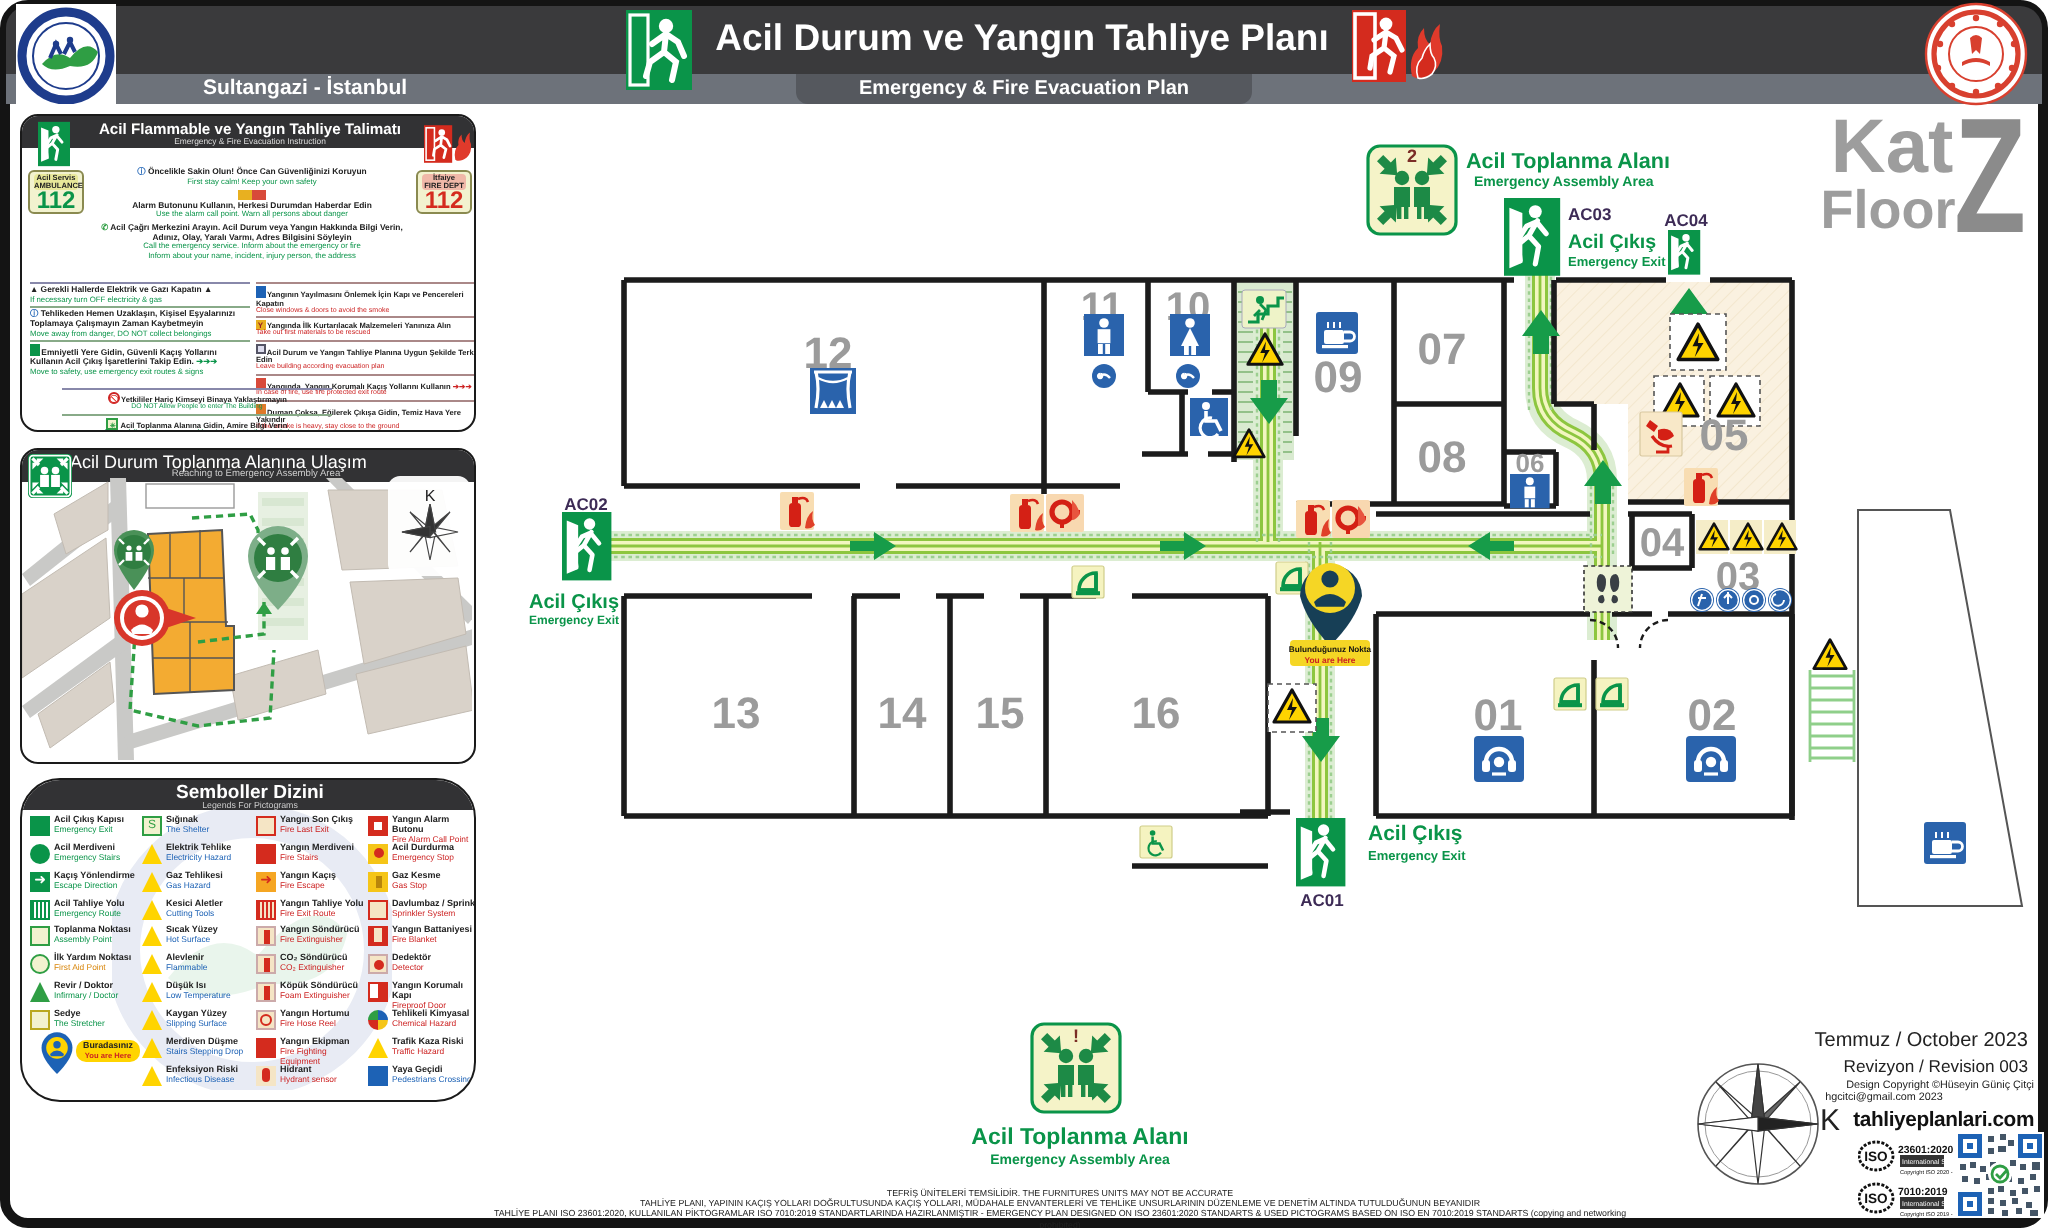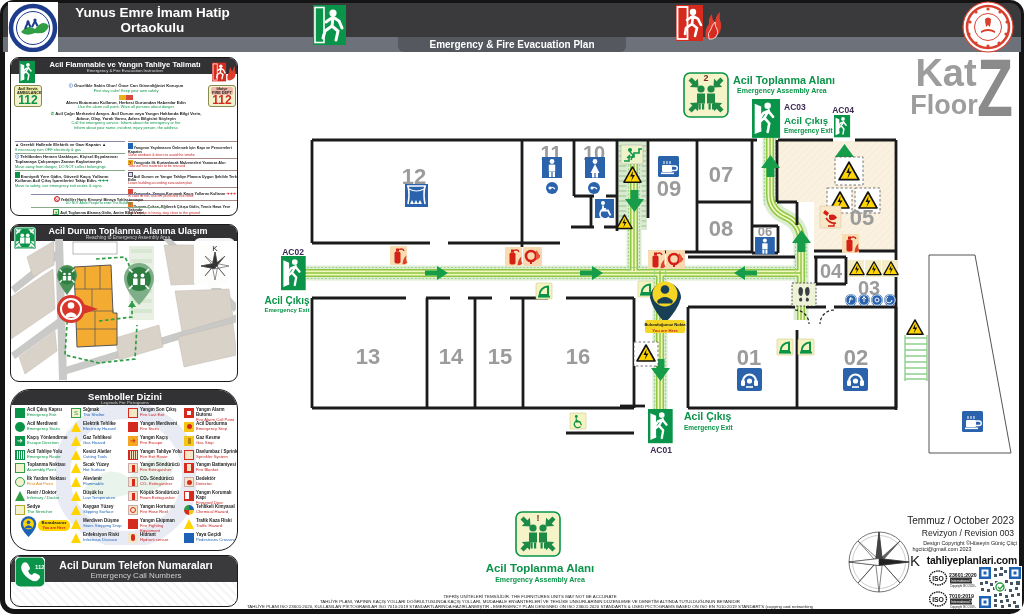--- a/index.html
+++ b/index.html
@@ -27,30 +27,31 @@
 
 <svg class="abs" style="left:8px;top:2px;" width="50" height="50" viewBox="0 0 50 50">
 <circle cx="25" cy="26" r="22" fill="#fff" stroke="#1e3c8c" stroke-width="4.5"></circle>
 <circle cx="25" cy="26" r="16.5" fill="#fff" stroke="#1e3c8c" stroke-width="1"></circle>
 <path d="M13 30 Q20 22 27 27 Q35 17 41 24 Q38 33 27 31 Q18 35 13 30Z" fill="#2f9e44"></path>
 <path d="M17 27 l3 -7 2.5 5 M24 25 l3 -6 2.5 5" stroke="#1e3c8c" stroke-width="2" fill="none"></path>
 <circle cx="20" cy="20" r="1.6" fill="#1e3c8c"></circle>
       <circle cx="27" cy="18" r="1.6" fill="#1e3c8c"></circle>
 </svg>
 
-<div class="abs" style="left:45px;top:5px;width:215px;text-align:center;color:#fff;font-weight:bold;font-size:13.5px;line-height:15px;">Yunus Emre İmam Hatip<br>Ortaokulu</div>
-
+
+<div class="abs" style="left:45px;top:38px;width:215px;text-align:center;color:#fff;font-weight:bold;font-size:10.5px;">Sultangazi - İstanbul</div>
 
 <svg class="abs" style="left:313px;top:5px;" width="33" height="40" viewBox="0 0 33 40">
 <rect x="0" y="0" width="33" height="40" fill="#0a9449"></rect>
 <rect x="2" y="2.5" width="9" height="35" fill="none" stroke="#fff" stroke-width="1.6"></rect>
 <circle cx="20" cy="8" r="3.6" fill="#fff"></circle>
 <path d="M13 17 L20 12 L26 16 L29 23 M20 12 L19 21 L25 26 L23 35 M19 21 L12 26 L10 33" stroke="#fff" stroke-width="3" fill="none" stroke-linecap="round"></path>
 </svg>
 
+<div class="abs" style="left:346px;top:8px;width:330px;text-align:center;color:#fff;font-weight:bold;font-size:18.5px;white-space:nowrap;">Acil Durum ve Yangın Tahliye Planı</div>
 
 <div class="abs" style="left:398px;top:37px;width:228px;height:15px;background:#55585e;border-radius:0 0 6px 6px;"></div>
 
 <div class="abs" style="left:398px;top:39px;width:228px;text-align:center;color:#fff;font-weight:bold;font-size:10px;">Emergency &amp; Fire Evacuation Plan</div>
 
 <svg class="abs" style="left:676px;top:5px;" width="46" height="36" viewBox="0 0 46 36">
 <rect x="0" y="0" width="27" height="36" fill="#d42b1e"></rect>
 <rect x="1.5" y="2" width="10" height="32" fill="none" stroke="#fff" stroke-width="1.8"></rect>
 <circle cx="17" cy="7" r="3.2" fill="#fff"></circle>
 <path d="M11 15 L17 11 L22 14 L25 20 M17 11 L16 19 L21 23 L19 31 M16 19 L10 23 L9 29" stroke="#fff" stroke-width="2.6" fill="none" stroke-linecap="round"></path>
@@ -146,21 +147,21 @@
   <div style="font-size:3.4px;line-height:3.7px;color:#0a9449;margin-bottom:1px;">DO NOT Allow People to enter The Building</div>
   <div style="font-size:3.8px;line-height:4.0px;font-weight:bold;color:#222;border-top:0.8px solid #8a8;padding-top:1px;"><span style="display:inline-block;width:6px;height:6px;background:#f2f2cf;border:0.8px solid #2f9e44;color:#2f9e44;font-size:3.6px;line-height:6px;">✳</span> Acil Toplanma Alanına Gidin, Amire Bilgi Verin</div>
   <div style="font-size:3.4px;line-height:3.7px;color:#0a9449;">Proceed directly to your assembly point, report to the marshal</div>
  </div>
 </div>
 
 <div class="abs" style="left:10px;top:224px;width:228px;height:158px;background:#fff;border:1.6px solid #1a1a1a;border-radius:9px;overflow:hidden;">
 
  <div class="abs" style="left:0;top:0;width:228px;height:16px;background:#323234;border-radius:7px 7px 0 0;"></div>
 
- <div class="abs" style="left:24px;top:1px;width:186px;text-align:center;color:#fff;font-weight:bold;font-size:9px;">Acil Durum Toplanma Alanına Ulaşım</div>
+ <div class="abs" style="left:24px;top:1px;width:186px;color:#fff;font-weight:normal;font-size:9px;">Acil Durum Toplanma Alanına Ulaşım</div>
 
  <div class="abs" style="left:24px;top:10px;width:186px;text-align:center;color:#ccc;font-size:4.8px;">Reaching to Emergency Assembly Area</div>
 
  <svg class="abs" style="left:0;top:0;" width="225" height="155" viewBox="0 0 225 155">
 
   <path d="M44 14 L52 14 L56 155 L48 155 Z" fill="#c9c9c7"></path>
 
   <path d="M47 24 L51 31 L4 68 L0 62 Z" fill="#c9c9c7"></path>
 
   <path d="M49 92 L53 99 L4 134 L0 128 Z" fill="#c9c9c7"></path>
@@ -490,34 +491,20 @@
         <span class="lgi tri"></span>
         <span class="lgt">Trafik Kaza Riski<br><i class="en-r">Traffic Hazard</i></span>
       </div>
 
  <div class="lg" style="left:173px;top:143px;">
         <span class="lgi" style="background:#1d62b5;"></span>
         <span class="lgt">Yaya Geçidi<br><i class="en-b">Pedestrians Crossing</i></span>
       </div>
 </div>
 
-<div class="abs" style="left:10px;top:555px;width:228px;height:52px;border:1.6px solid #1a1a1a;border-radius:10px;overflow:hidden;background:repeating-linear-gradient(45deg,#fff 0 4px,#f5f5f5 4px 6px);">
-
- <div class="abs" style="left:0;top:0;width:228px;height:26px;background:#3a3a3c;border-radius:8px 8px 0 0;"></div>
-
- <div class="abs" style="left:40px;top:3px;width:170px;text-align:center;color:#fff;font-weight:bold;font-size:10.5px;">Acil Durum Telefon Numaraları</div>
-
- <div class="abs" style="left:40px;top:15px;width:170px;text-align:center;color:#ccc;font-size:8px;">Emergency Call Numbers</div>
-
- <svg class="abs" style="left:4px;top:1px;" width="30" height="30" viewBox="0 0 30 30">
-        <rect width="30" height="30" rx="5" fill="#0a9449" stroke="#fff" stroke-width="1.2"></rect>
-        <path d="M8 6 q3 -2 5 1 l2 4 q0 2 -2 3 q1 3 4 4 q1 -2 3 -2 l4 2 q2 2 0 4 q-3 4 -8 1 q-6 -3 -9 -9 q-2 -5 1 -8Z" fill="#fff"></path>
-        <text x="20" y="12" font-size="6" fill="#fff" font-weight="bold" font-family="Liberation Sans">112</text>
-      </svg>
-</div>
 
 <svg class="abs" style="left:0;top:0;" width="1024" height="614" viewBox="0 0 1024 614">
 <defs>
 <pattern id="hatch" width="5" height="5" patternUnits="userSpaceOnUse" patternTransform="rotate(45)">
           <rect width="5" height="5" fill="#faf1e0"></rect>
           <line x1="0" y1="0" x2="0" y2="5" stroke="#f3e7ce" stroke-width="1"></line>
         </pattern>
 <g id="tri">
           <path d="M10 1 L19 17 L1 17 Z" fill="#ffd400" stroke="#111" stroke-width="1.6" stroke-linejoin="round"></path>
           <path d="M10.5 5 l-3 6 h2.5 l-1.5 5 4 -6.5 h-2.5 Z" fill="#111"></path>

